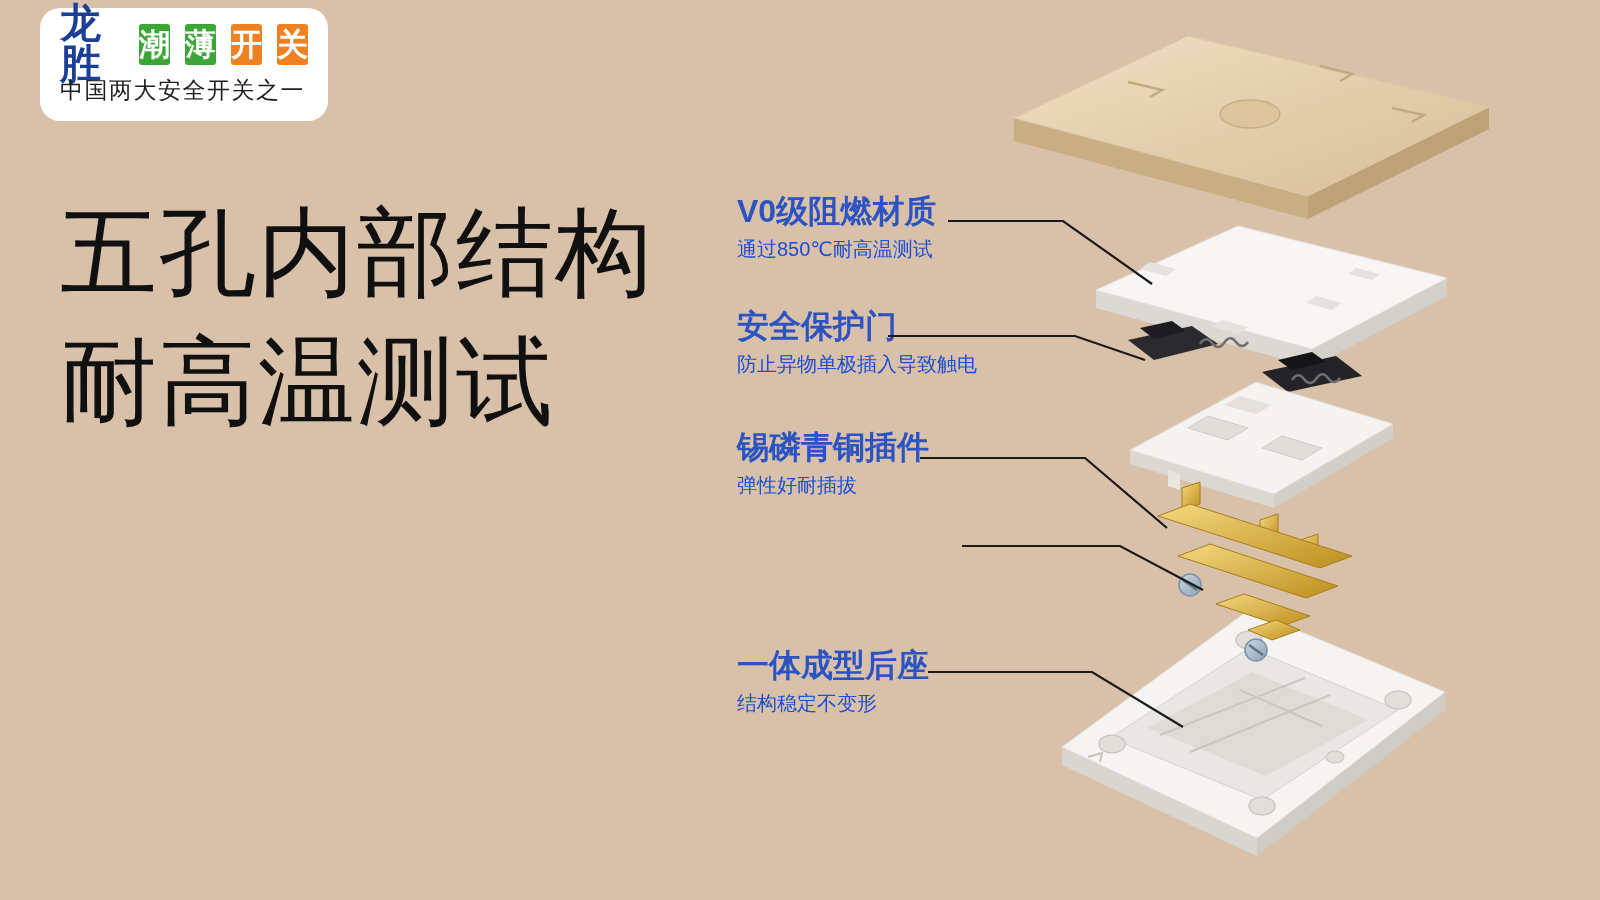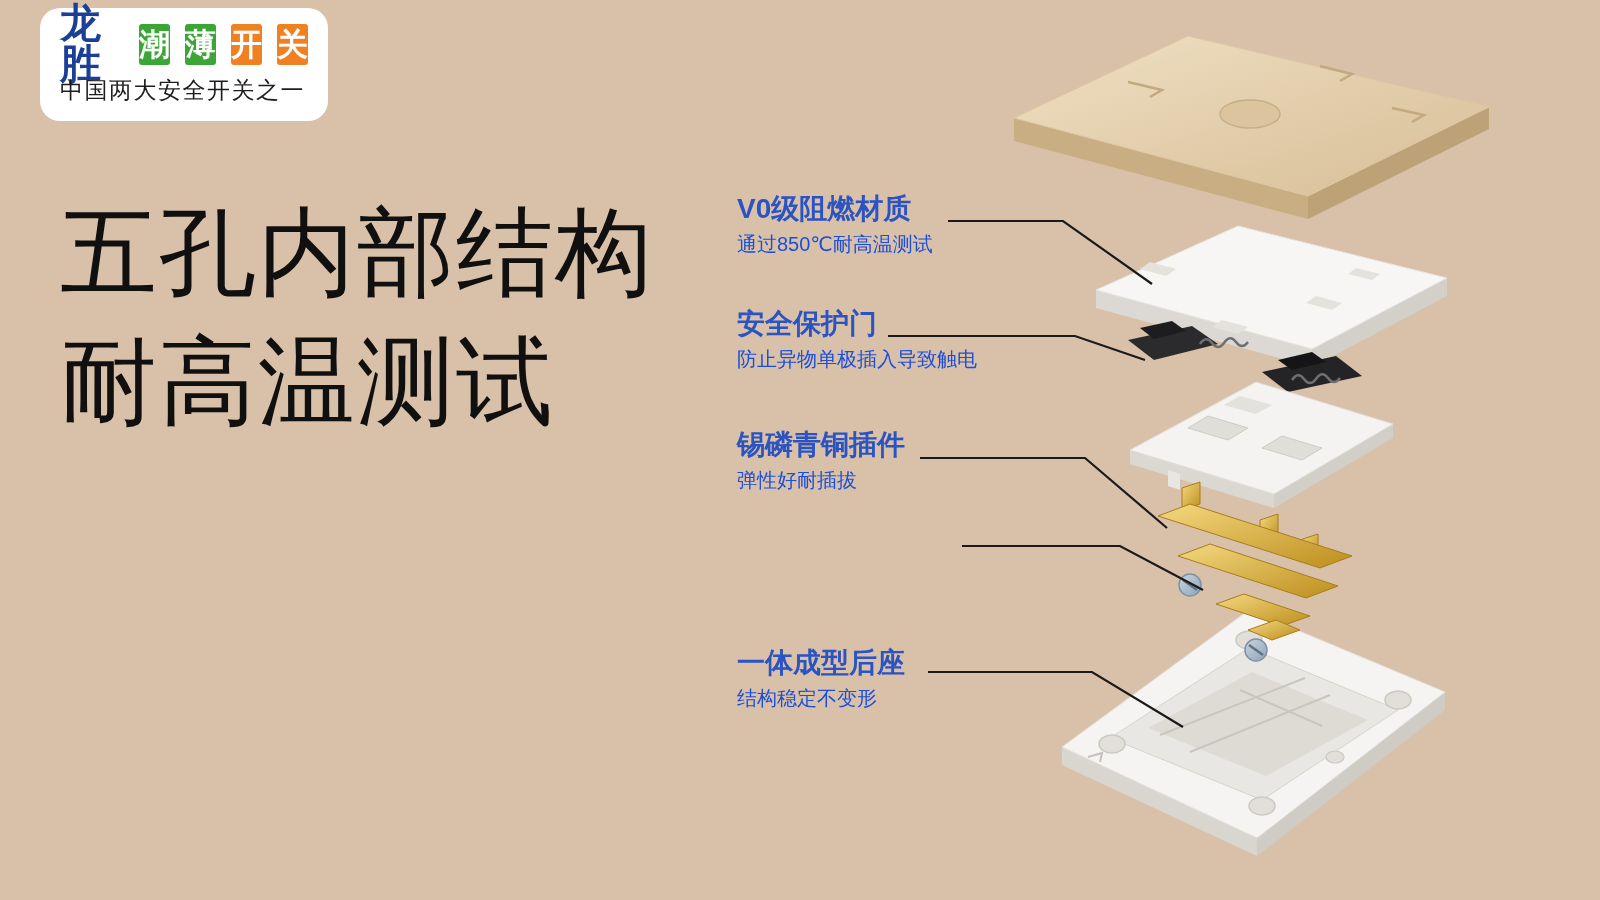--- a/index.html
+++ b/index.html
@@ -26,21 +26,21 @@
   .tagline{ margin-top:8px; font-size:23px; font-weight:400; color:#1d1d1d; letter-spacing:1.5px; }
 
   
   .headline{
     position:absolute; left:60px; top:188px;
     font-size:97px; font-weight:400; color:#101010; line-height:1.33; letter-spacing:2px;
   }
 
   
   .callout{ position:absolute; left:737px; }
-  .callout-title{ font-size:28px; font-weight:800; color:#2b53c1; line-height:1.15; }
+  .callout-title{ font-size:32px; font-weight:800; color:#2b53c1; line-height:1.15; }
   .callout-desc{ margin-top:7px; font-size:20px; font-weight:400; color:#1d4ed8; line-height:1.2; }
   .c1{ top:193px; } .c2{ top:308px; } .c3{ top:429px; } .c4{ top:518px; } .c5{ top:647px; }
 
   
   .diagram{ position:absolute; left:0; top:0; width:1600px; height:900px; }
 </style>
 </head>
 <body>
 
 <div class="page">

